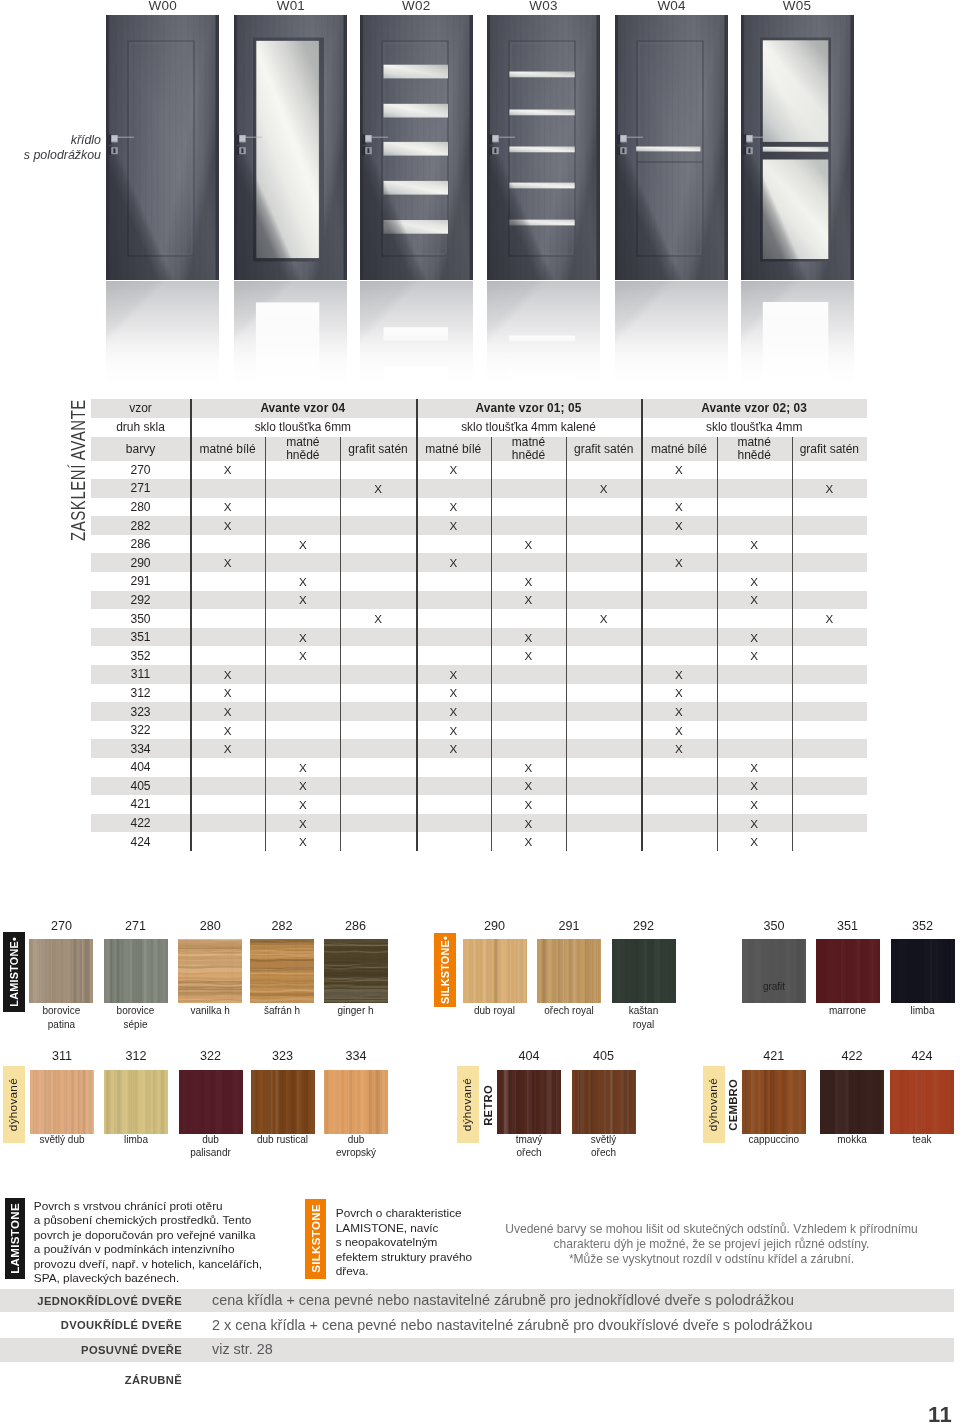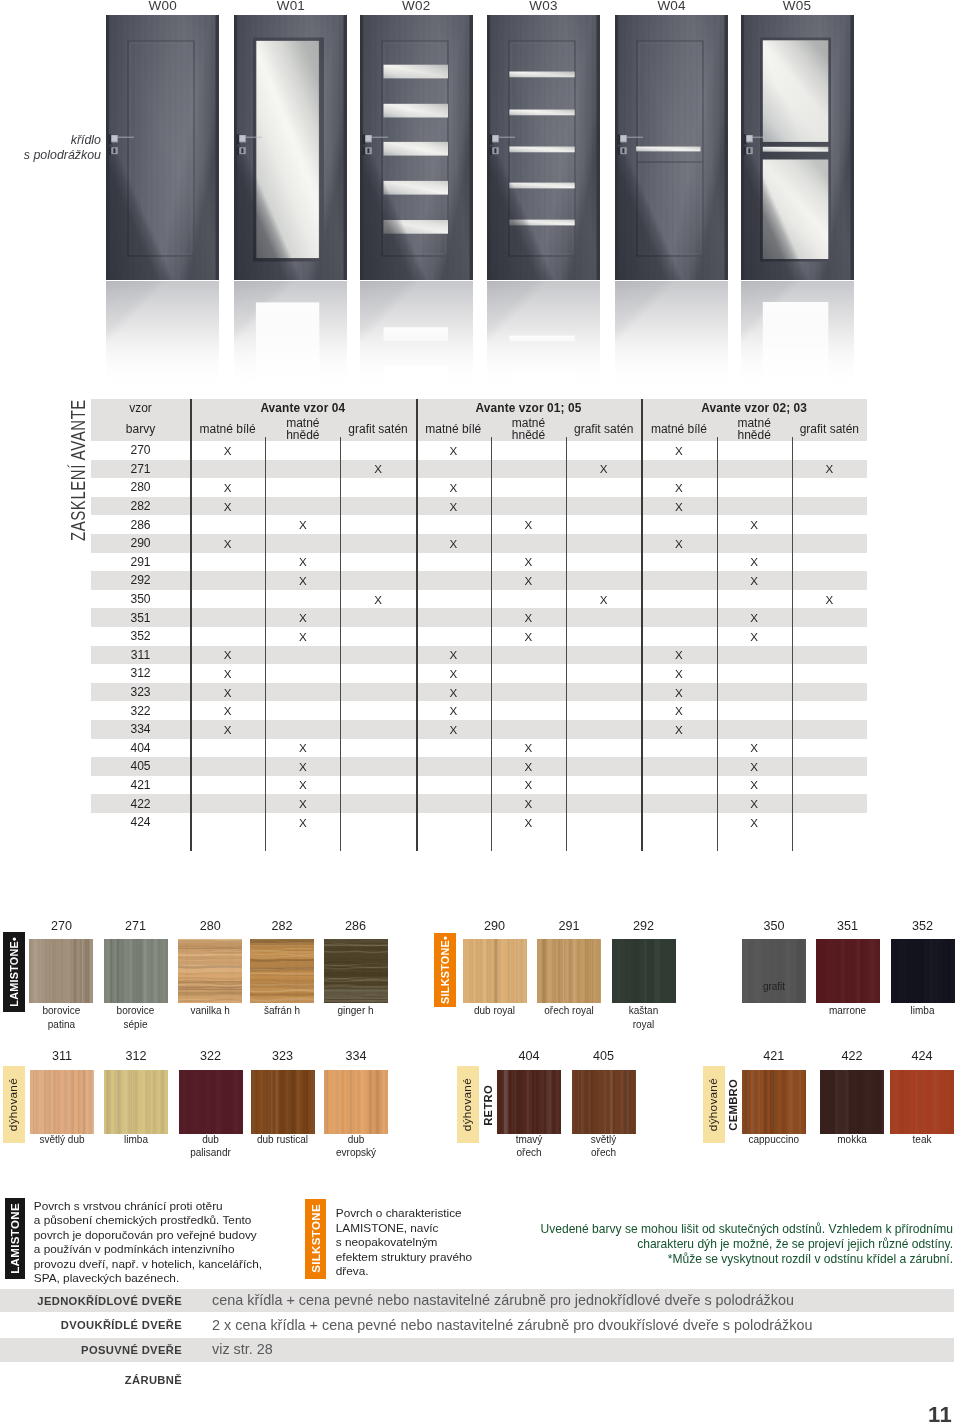--- a/index.html
+++ b/index.html
@@ -38,21 +38,21 @@
 .sw-name { position:absolute; font-size:10px; text-align:center; color:#231f20; line-height:13.6px; }
 .badge { position:absolute; display:flex; align-items:center; justify-content:center; overflow:hidden; }
 .badge > span { writing-mode:vertical-rl; transform:rotate(180deg);
    font-size:11px; font-weight:bold; letter-spacing:.25px; white-space:nowrap; line-height:1; }
 
 
 .info-badge { position:absolute; display:flex; align-items:center; justify-content:center; overflow:hidden; }
 .info-badge > span { writing-mode:vertical-rl; transform:rotate(180deg);
    font-size:11.6px; font-weight:bold; letter-spacing:.3px; white-space:nowrap; line-height:1; }
 .info-text { position:absolute; font-size:11.8px; line-height:14.6px; color:#231f20; }
-.note-text { position:absolute; font-size:12.05px; line-height:14.85px; color:#14532d; text-align:right; }
+.note-text { position:absolute; font-size:12.05px; line-height:14.85px; color:#737373; text-align:center; }
 
 
 .pr-label { position:absolute; left:0; width:190px; text-align:right; padding-right:8px;
    font-size:11.2px; font-weight:bold; letter-spacing:.35px; color:#3b3b3b;
    display:flex; align-items:center; justify-content:flex-end; }
 .pr-val { position:absolute; left:212px; right:0; font-size:14.4px; color:#5a5a5c; line-height:15.5px;
    display:flex; align-items:center; }
 .pr-band { position:absolute; background:#e2e1e0; }
 #pageno { position:absolute; left:928px; top:1402px; font-size:22px; font-weight:bold; color:#3b3b3b; letter-spacing:.5px; }
 </style>
@@ -797,20 +797,26 @@
         <rect x="0" y="0" width="113" height="118" fill="url(#rfade105)"></rect>
       </svg></div>
 </div>
 <div id="tbl-side">ZASKLENÍ AVANTE</div>
 <div id="tbl">
 <div class="t-row sh" style="height:18.5px">
       <div class="t-cell lblcol">vzor</div>
       <div class="t-cell" style="width:225.67px;flex:0 0 225.67px;font-weight:bold;font-size:11.9px;letter-spacing:.1px">Avante vzor 04</div>
       <div class="t-cell" style="width:225.67px;flex:0 0 225.67px;font-weight:bold;font-size:11.9px;letter-spacing:.1px">Avante vzor 01; 05</div>
       <div class="t-cell" style="width:225.67px;flex:0 0 225.67px;font-weight:bold;font-size:11.9px;letter-spacing:.1px">Avante vzor 02; 03</div>
+    </div>
+<div class="t-row" style="height:19.5px">
+      <div class="t-cell lblcol">druh skla</div>
+      <div class="t-cell" style="width:225.67px;flex:0 0 225.67px;font-size:11.9px">sklo tloušťka 6mm</div>
+      <div class="t-cell" style="width:225.67px;flex:0 0 225.67px;font-size:11.9px">sklo tloušťka 4mm kalené</div>
+      <div class="t-cell" style="width:225.67px;flex:0 0 225.67px;font-size:11.9px">sklo tloušťka 4mm</div>
     </div>
 <div class="t-row sh" style="height:23.5px">
       <div class="t-cell lblcol">barvy</div>
       <div class="t-cell datacol" style="width:75.22px;flex:0 0 75.22px;font-size:12.0px;line-height:1.04;padding:0 2px;">matné bílé</div>
       <div class="t-cell datacol" style="width:75.22px;flex:0 0 75.22px;font-size:12.0px;line-height:1.04;padding:0 12px;">matné hnědé</div>
       <div class="t-cell datacol" style="width:75.22px;flex:0 0 75.22px;font-size:12.0px;line-height:1.04;padding:0 2px;">grafit satén</div>
       <div class="t-cell datacol" style="width:75.22px;flex:0 0 75.22px;font-size:12.0px;line-height:1.04;padding:0 2px;">matné bílé</div>
       <div class="t-cell datacol" style="width:75.22px;flex:0 0 75.22px;font-size:12.0px;line-height:1.04;padding:0 12px;">matné hnědé</div>
       <div class="t-cell datacol" style="width:75.22px;flex:0 0 75.22px;font-size:12.0px;line-height:1.04;padding:0 2px;">grafit satén</div>
       <div class="t-cell datacol" style="width:75.22px;flex:0 0 75.22px;font-size:12.0px;line-height:1.04;padding:0 2px;">matné bílé</div>
@@ -1905,21 +1911,21 @@
         <rect x="43.8" y="0" width="6.5" height="64" fill="#ffffff" opacity="0.01"></rect>
         <rect x="59.9" y="0" width="4.8" height="64" fill="#000000" opacity="0.02"></rect>
         <rect x="25.3" y="0" width="7.1" height="64" fill="#ffffff" opacity="0.02"></rect>
       </svg></div>
 <div class="sw-name" style="left:862.0px;top:1132.8px;width:120px"><span>teak</span></div>
 </div>
 <div class="abs" style="left:0;top:0;width:960px;height:1px">
 <div class="info-badge" style="left:5.3px;top:1197.5px;width:19.5px;height:81px;background:#171717;color:#fff">
       <span>LAMISTONE</span>
     </div>
-<div class="info-text" style="left:33.8px;top:1198.5px;width:266px"><span>Povrch s vrstvou chránící proti otěru</span><br><span>a působení chemických prostředků. Tento</span><br><span>povrch je doporučován pro veřejné budovy</span><br><span>a používán v podmínkách intenzivního</span><br><span>provozu dveří, např. v hotelich, kancelářích,</span><br><span>SPA, plaveckých bazénech.</span></div>
+<div class="info-text" style="left:33.8px;top:1198.5px;width:266px"><span>Povrch s vrstvou chránící proti otěru</span><br><span>a působení chemických prostředků. Tento</span><br><span>povrch je doporučován pro veřejné vanilka</span><br><span>a používán v podmínkách intenzivního</span><br><span>provozu dveří, např. v hotelich, kancelářích,</span><br><span>SPA, plaveckých bazénech.</span></div>
 <div class="info-badge" style="left:304.5px;top:1198.9px;width:21.6px;height:80px;background:#f07d00;color:#fff">
       <span>SILKSTONE</span>
     </div>
 <div class="info-text" style="left:335.8px;top:1206px;width:216px"><span>Povrch o charakteristice</span><br><span>LAMISTONE, navíc</span><br><span>s neopakovatelným</span><br><span>efektem struktury pravého</span><br><span>dřeva.</span></div>
 <div class="note-text" style="left:470px;top:1222px;width:483px"><span>Uvedené barvy se mohou lišit od skutečných odstínů. Vzhledem k přírodnímu</span><br><span>charakteru dýh je možné, že se projeví jejich různé odstíny.</span><br><span>*Může se vyskytnout rozdíl v odstínu křídel a zárubní.</span></div>
 </div>
 <div class="abs" style="left:0;top:0;width:960px;height:1px">
 <div class="pr-band" style="left:0;top:1288.9px;width:954px;height:23.5px"></div>
 <div class="pr-label" style="top:1288.9px;height:23.5px">JEDNOKŘÍDLOVÉ DVEŘE</div>
 <div class="pr-val" style="top:1288.9px;height:23.5px;">

